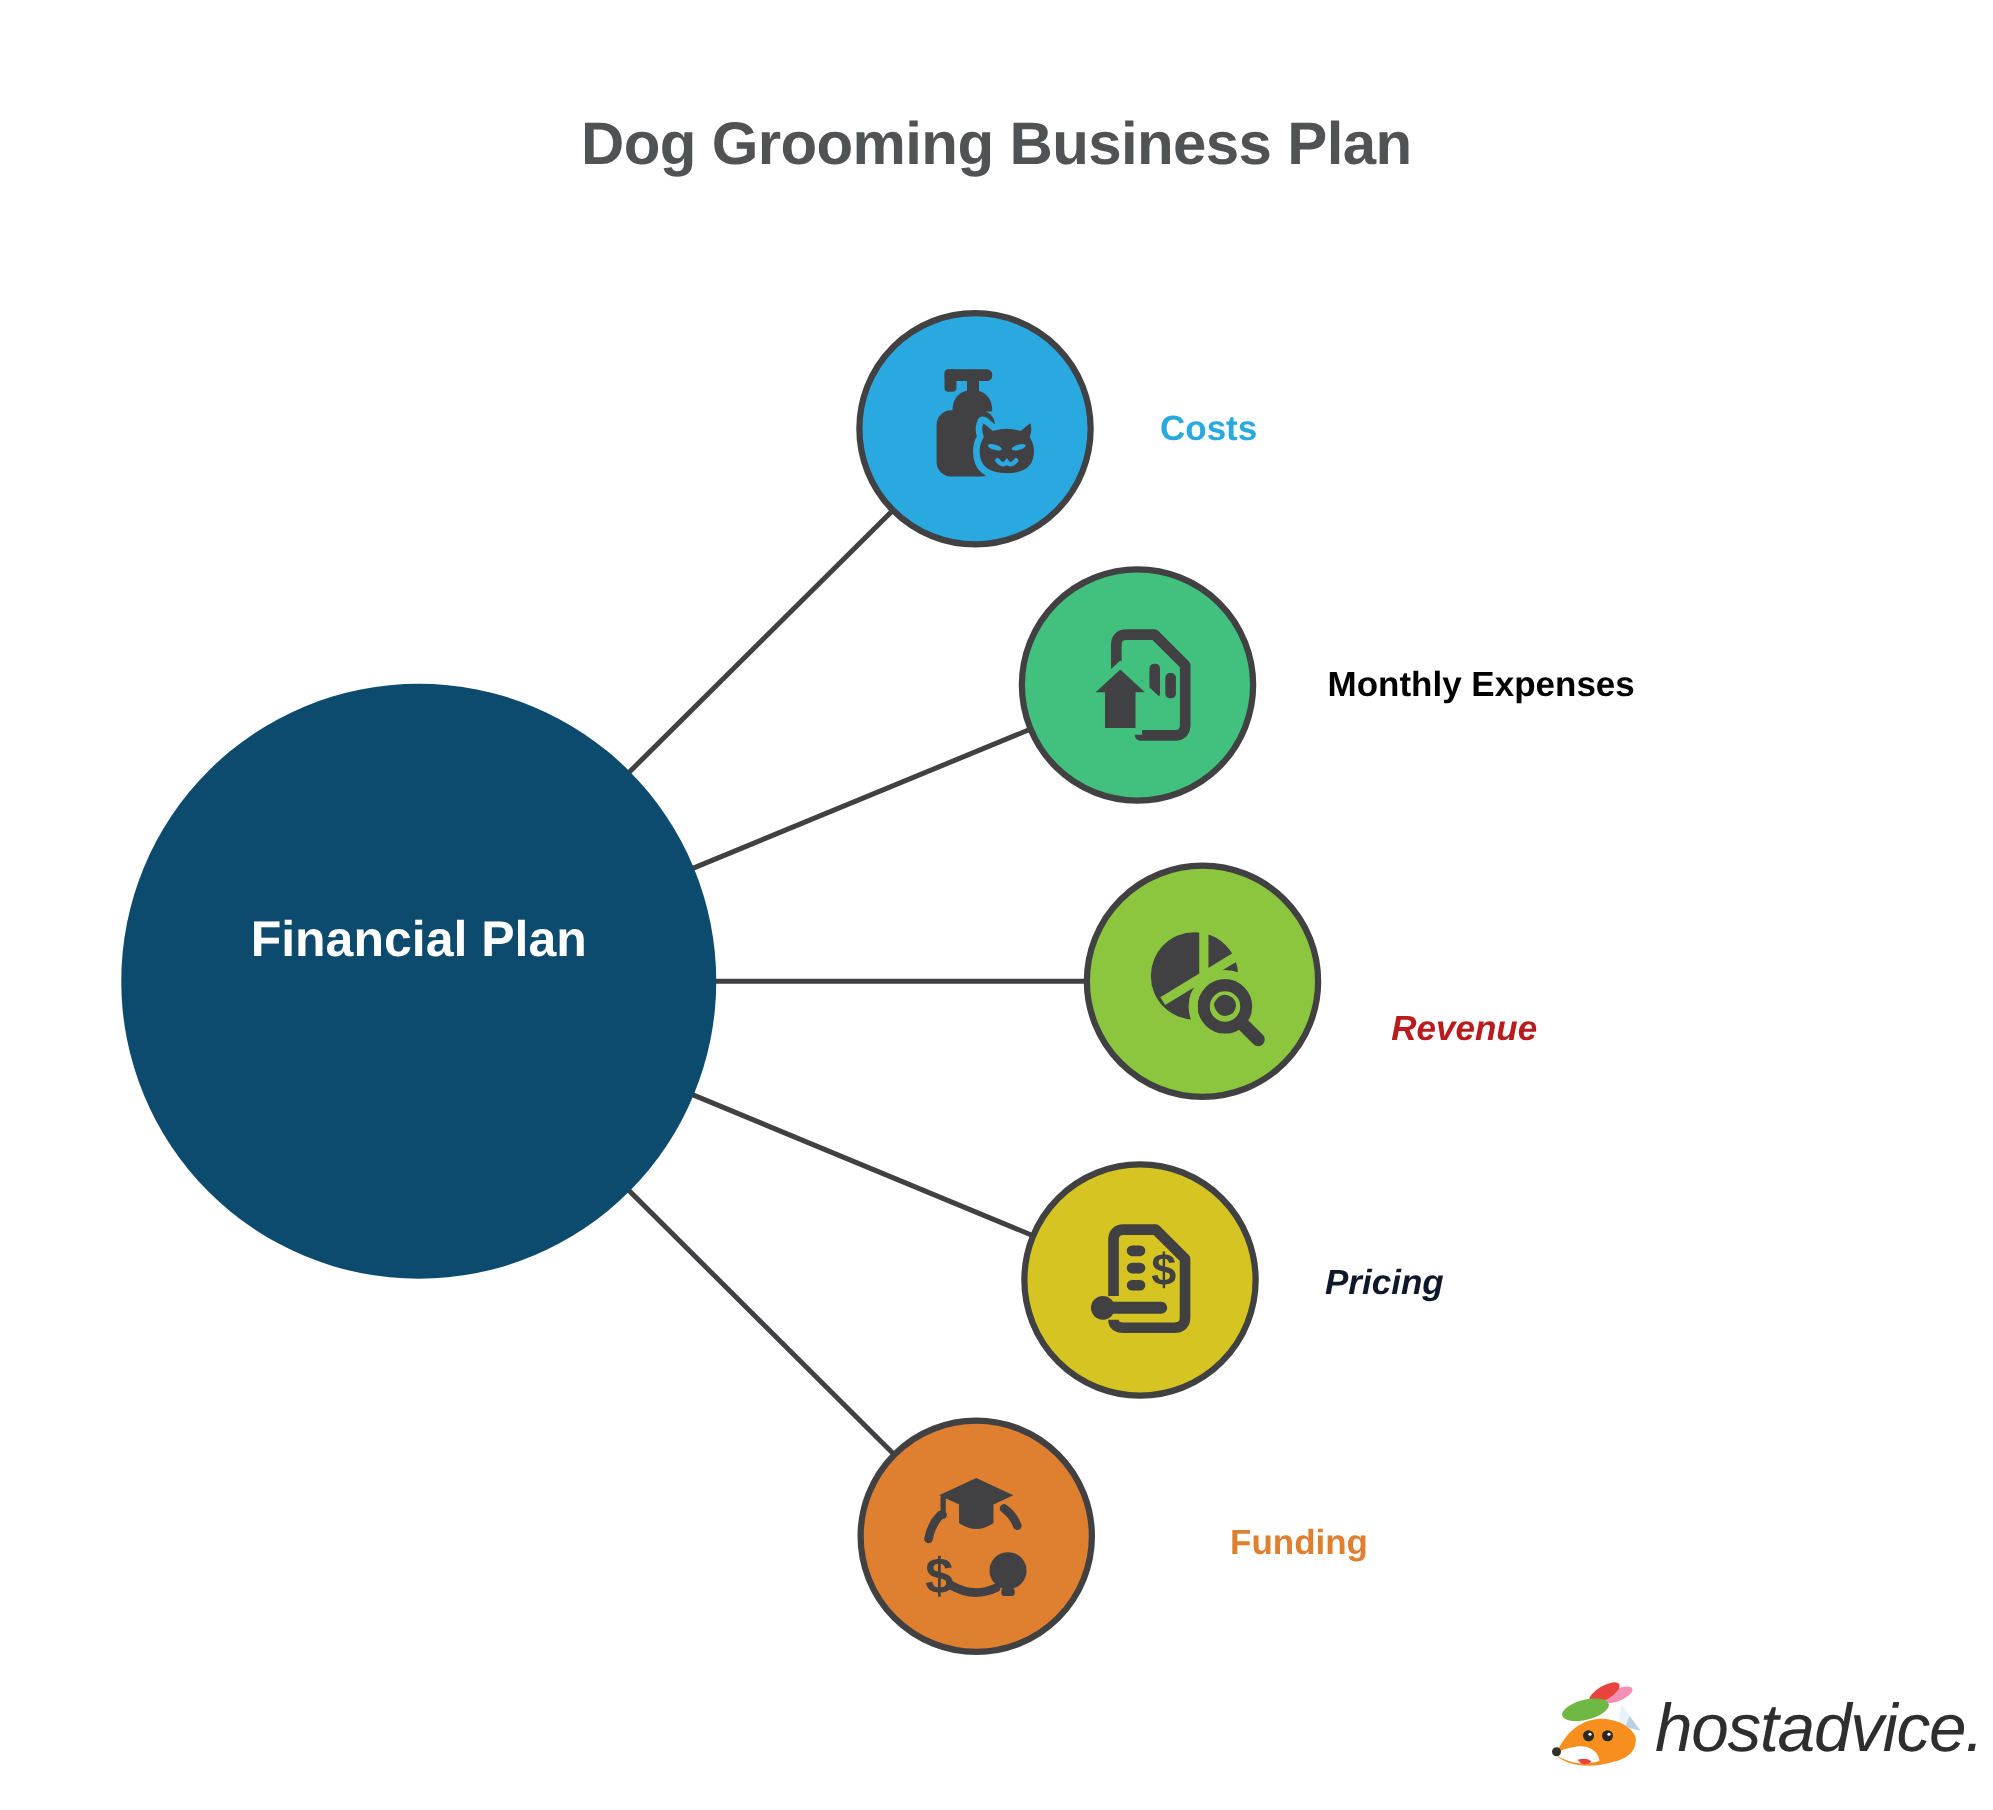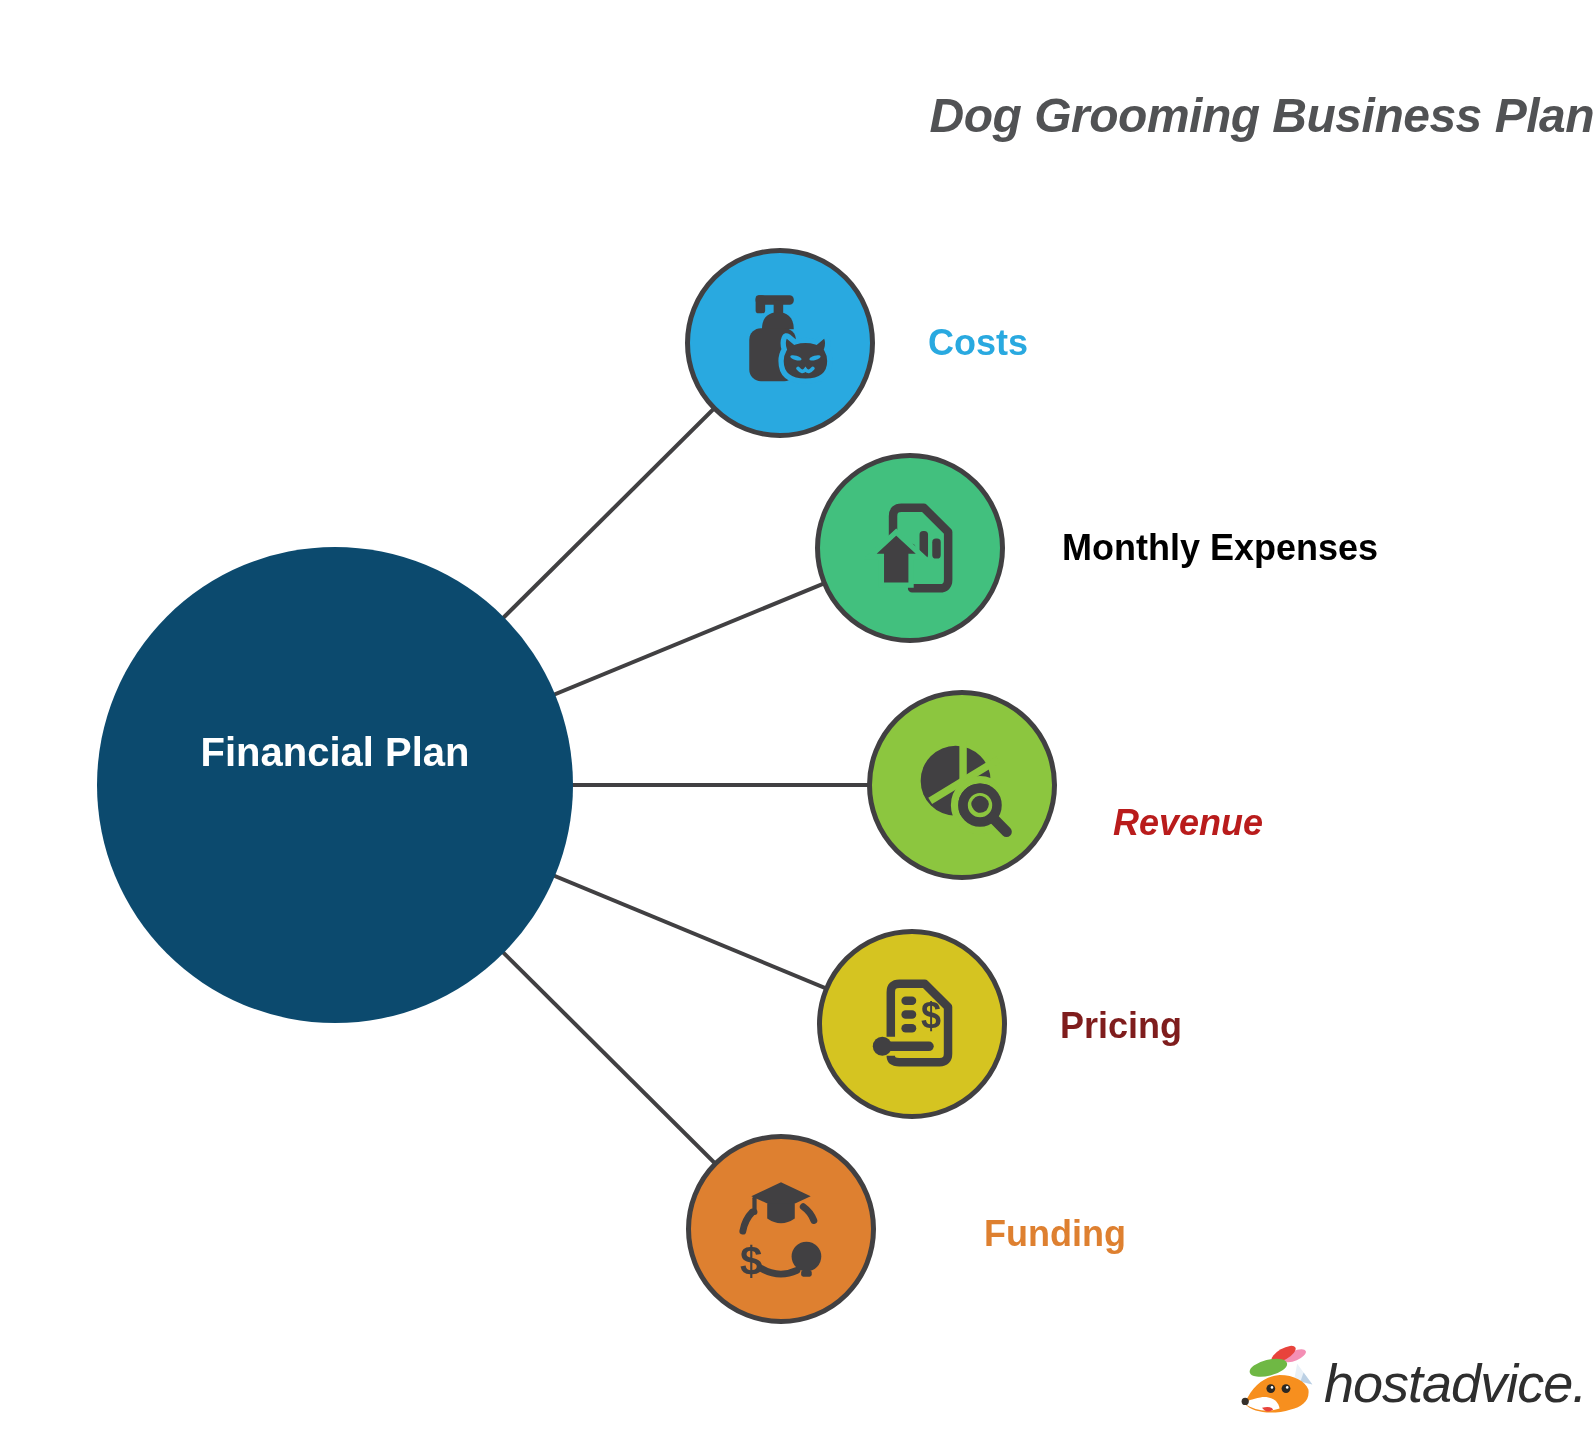--- a/index.html
+++ b/index.html
@@ -7,25 +7,24 @@
     position: relative;
     width: 1594px;
     height: 1448px;
     background: #ffffff;
     overflow: hidden;
     font-family: "Liberation Sans", sans-serif;
   }
   .title {
     position: absolute;
     top: 88px; left: 0; width: 1594px;
-    text-align: right;
+    text-align: center;
     font-size: 48px; font-weight: 700;
     letter-spacing: -0.5px;
     margin: 0;
-    font-style: italic;
   }
   svg.links {
     position: absolute; inset: 0;
     width: 1594px; height: 1448px;
     pointer-events: none;
   }
   svg.links line { stroke: currentColor; stroke-width: 4; }
   .center-node {
     position: absolute;
     left: 97px; top: 547px;
@@ -43,21 +42,21 @@
     width: 180px; height: 180px;
     border: 5px solid #414042;
     border-radius: 50%;
     display: flex; align-items: center; justify-content: center;
     box-sizing: content-box;
   }
   .node svg { width: 106px; height: 106px; display: block; }
   .node-label {
     position: absolute;
     transform: translateY(-50%);
-    font-size: 36px; font-weight: 700;
+    font-size: 28px; font-weight: 700;
     white-space: nowrap;
   }
   .logo {
     position: absolute;
     left: 1238px; top: 1338px;
     display: flex; align-items: center;
   }
   .logo .fox { width: 80px; height: 90px; }
   .logo-text {
     font-size: 54px; font-style: italic;
@@ -134,21 +133,21 @@
       <path d="M30,80 V20 Q30,12 38,12 H62 L84,34 V78 Q84,86 76,86 H38 Q30,86 30,80 Z" fill="none" stroke="currentColor" stroke-width="8" stroke-linecap="round" stroke-linejoin="round"></path>
       <rect x="40" y="24" width="14" height="8" rx="4" fill="currentColor"></rect>
       <rect x="40" y="37" width="14" height="8" rx="4" fill="currentColor"></rect>
       <rect x="40" y="50" width="14" height="8" rx="4" fill="currentColor"></rect>
       <text x="68" y="54" text-anchor="middle" font-size="34" font-weight="700" font-family="Liberation Sans, sans-serif" fill="currentColor">$</text>
       <line x1="18" y1="71" x2="68" y2="71" class="carve" stroke-width="18"></line>
       <line x1="24" y1="71" x2="66" y2="71" stroke="currentColor" stroke-width="9" stroke-linecap="round"></line>
       <circle cx="22" cy="71" r="9" fill="currentColor"></circle>
     </svg>
   </div>
-  <div class="node-label" style="left: 1060px; top: 1026px; color: #7f1d1d;">Pricing</div>
+  <div class="node-label" style="left: 1060px; top: 1026px; color: #0f172a; font-style: italic;">Pricing</div>
 
   <div class="node" style="left: 686px; top: 1134px; --bg: #DE8030; background-color: rgb(222, 128, 48); color: rgb(65, 64, 66); border-color: rgb(65, 64, 66);">
     <svg viewBox="0 0 100 100">
       <polygon points="50,6 78,19 50,32 22,19" fill="currentColor"></polygon>
       <path d="M37,26 v14 q13,9 26,0 v-14 z" fill="currentColor"></path>
       <path d="M25,21 v11" stroke="currentColor" stroke-width="4" stroke-linecap="round" fill="none"></path>
       <circle cx="25" cy="34" r="2.8" fill="currentColor"></circle>
       <path d="M14,52 Q16,41 23,34" stroke="currentColor" stroke-width="6.5" stroke-linecap="round" fill="none"></path>
       <path d="M71,29 Q78,34 81,42" stroke="currentColor" stroke-width="6.5" stroke-linecap="round" fill="none"></path>
       <path d="M31,87 Q48,97 65,89" stroke="currentColor" stroke-width="6.5" stroke-linecap="round" fill="none"></path>

